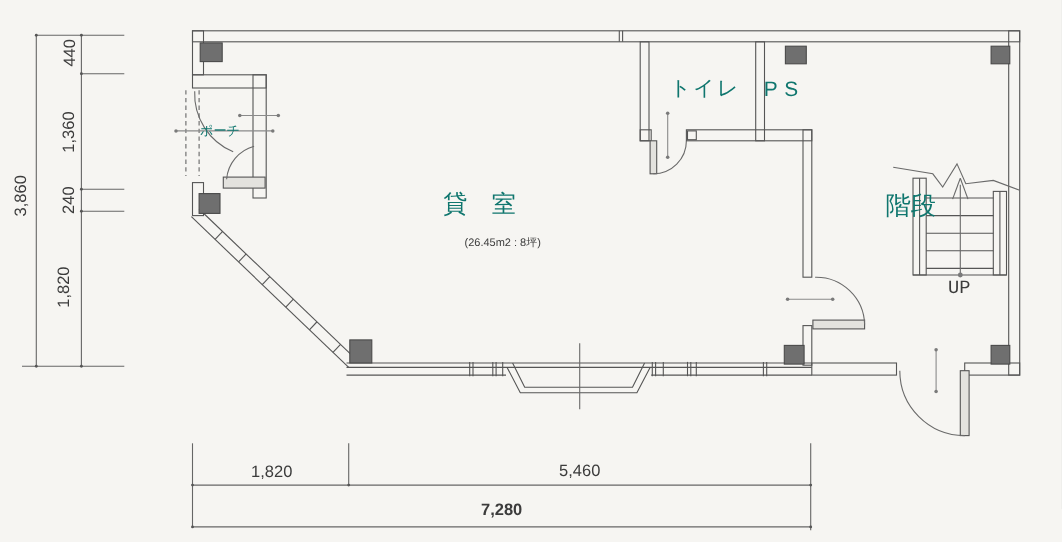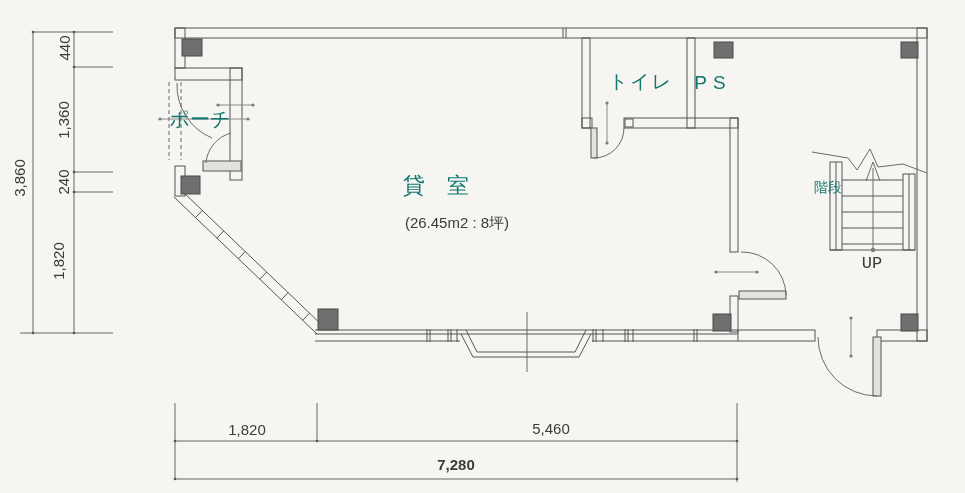--- a/index.html
+++ b/index.html
@@ -186,34 +186,34 @@
       <line class="dim" x1="737" y1="403" x2="737" y2="482"></line>
       <circle class="dimdot" cx="175" cy="441" r="1.3"></circle>
         <circle class="dimdot" cx="317" cy="441" r="1.3"></circle>
       <circle class="dimdot" cx="737" cy="441" r="1.3"></circle>
         <circle class="dimdot" cx="175" cy="479" r="1.3"></circle>
       <circle class="dimdot" cx="737" cy="479" r="1.3"></circle>
     </g>
   </svg>
 
   <div class="lbl room" style="left:436px; top:186px; font-size:22px;">貸　室</div>
-  <div class="lbl" style="left:457px; top:222px; font-size:15px;">(26.45m2 : 8坪)</div>
-
-  <div class="lbl room" style="left:200px; top:119px; font-size:20px;">ポーチ</div>
+  <div class="lbl" style="left:457px; top:222px; font-size:10px;">(26.45m2 : 8坪)</div>
+
+  <div class="lbl room" style="left:200px; top:119px; font-size:12px;">ポーチ</div>
 
   <div class="lbl room" style="left:641px; top:81px; font-size:19px; letter-spacing:2px;">トイレ</div>
 
   <div class="lbl room" style="left:713px; top:82px; font-size:19px; letter-spacing:6px;">PS</div>
 
-  <div class="lbl room" style="left:828px; top:187px; font-size:14px;">階段</div>
+  <div class="lbl room" style="left:828px; top:187px; font-size:23px;">階段</div>
   <div class="lbl" style="left:872px; top:263px; font-size:17px;font-family:Liberation Mono, monospace;">UP</div>
 
   <div class="lbl rot dimtxt" style="left:64px; top:48px;">440</div>
   <div class="lbl rot dimtxt" style="left:63px; top:120px;">1,360</div>
   <div class="lbl rot dimtxt" style="left:63px; top:182px;">240</div>
   <div class="lbl rot dimtxt" style="left:58px; top:261px;">1,820</div>
   <div class="lbl rot dimtxt" style="left:19px; top:178px;">3,860</div>
 
   <div class="lbl dimtxt" style="left:247px; top:429px;">1,820</div>
-  <div class="lbl dimtxt" style="left:527px; top:428px;margin-left:24px;">5,460</div>
+  <div class="lbl dimtxt" style="left:527px; top:428px;">5,460</div>
   <div class="lbl dimtxt" style="left:456px; top:464px;font-weight:bold;">7,280</div>
 
 </div>
 
 </body></html>

